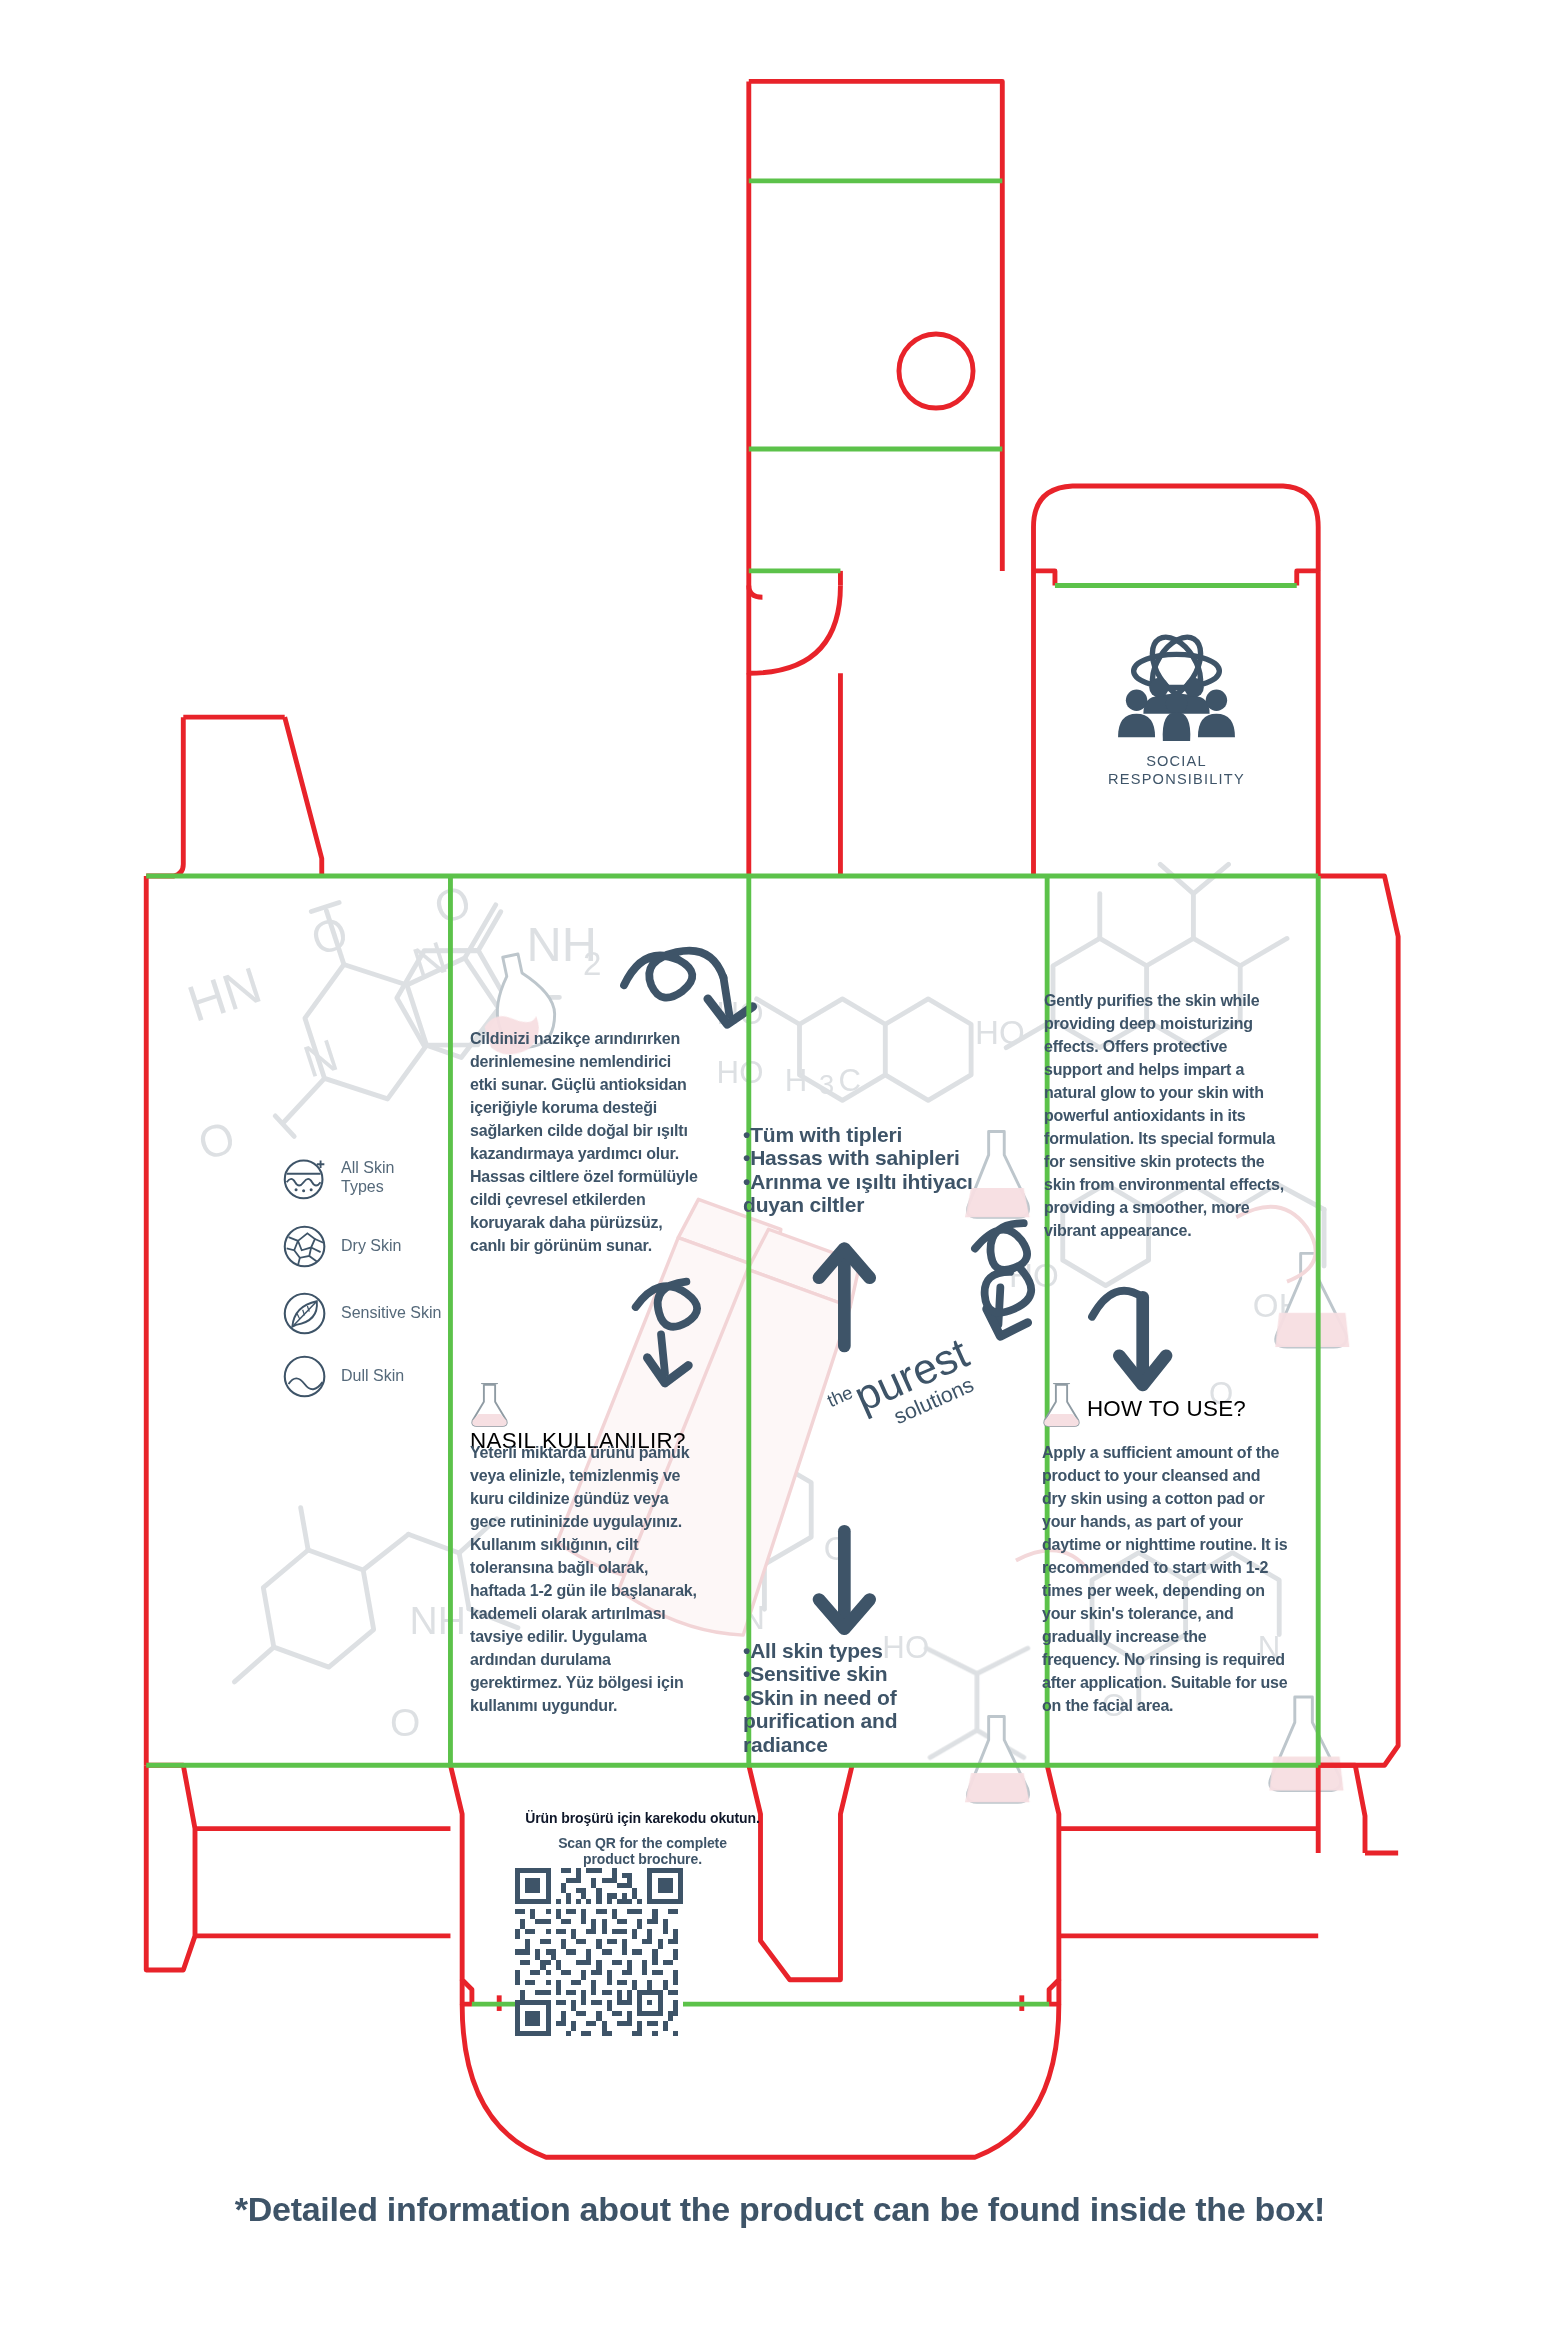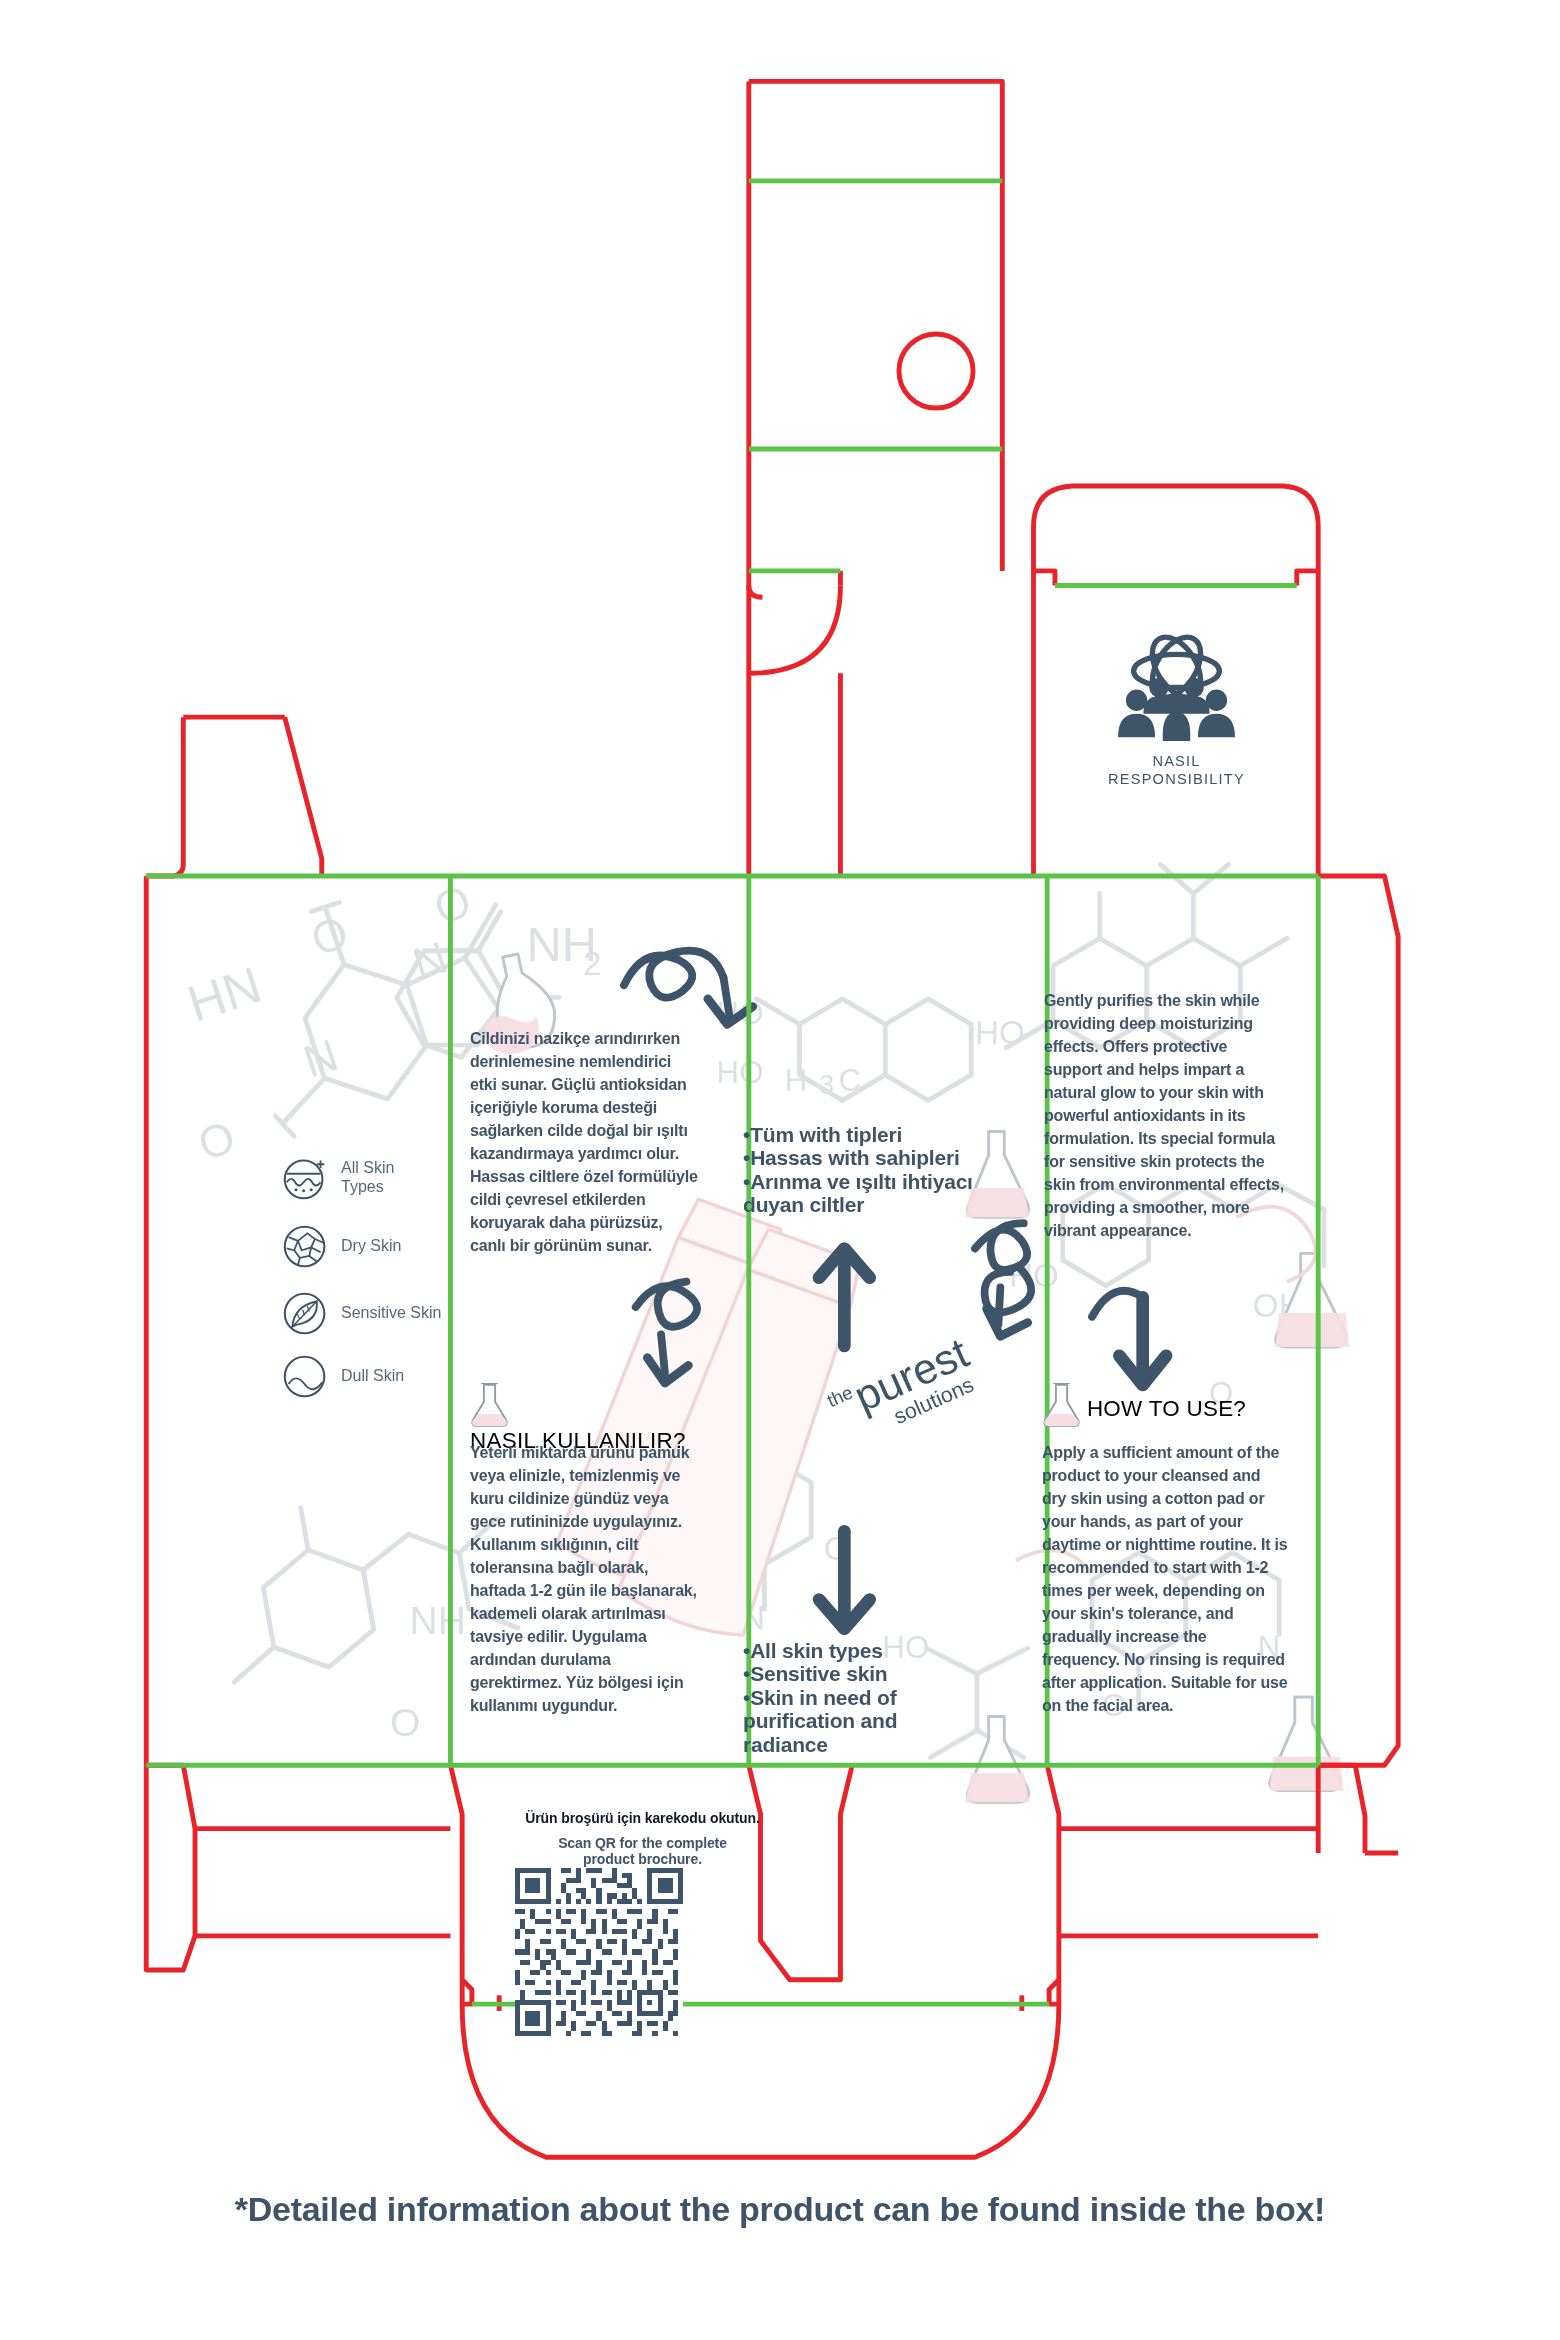--- a/index.html
+++ b/index.html
@@ -434,21 +434,21 @@
         <circle cx="55" cy="70" r="11"></circle>
         <path d="M36 108 q0 -24 19 -24 q19 0 19 24 Z"></path>
 
         <circle cx="137" cy="70" r="11"></circle>
         <path d="M118 108 q0 -24 19 -24 q19 0 19 24 Z"></path>
 
         <circle cx="96" cy="73" r="11"></circle>
         <path d="M82 112 q-2 -30 14 -30 q16 0 14 30 Z"></path>
       </g>
     </svg>
-    <div class="sr-label" style="margin-top:2px;">NASIL</div>
+    <div class="sr-label" style="margin-top:2px;">SOCIAL</div>
     <div class="sr-label">RESPONSIBILITY</div>
   </div>
 
   <div class="txt" style="left:472px; top:1810px; width:341px;">
     <div class="qr-cap1">Ürün broşürü için karekodu okutun.</div>
     <div class="qr-cap2" style="margin-top:8.8px;">Scan QR for the complete</div>
     <div class="qr-cap2">product brochure.</div>
   </div>
 
   <svg class="qrbox" style="left:515px; top:1868px;" width="168" height="168" viewBox="0 0 33 33" shape-rendering="crispEdges">

